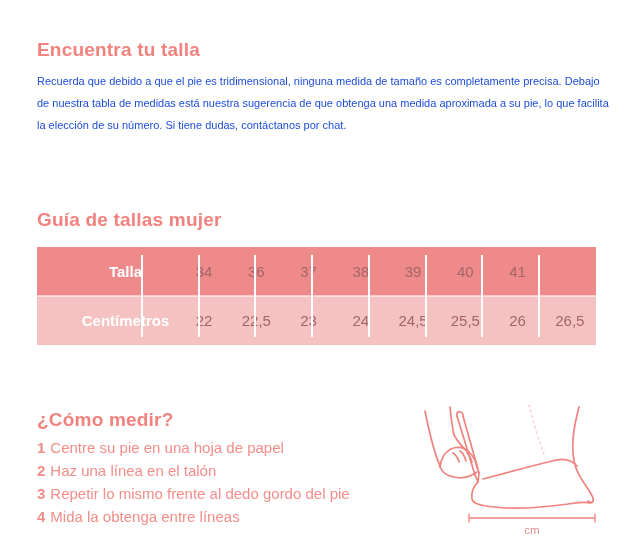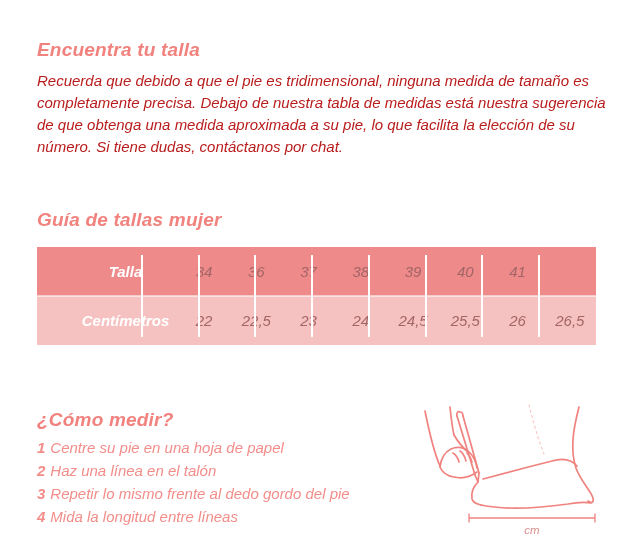--- a/index.html
+++ b/index.html
@@ -1,31 +1,31 @@
 <!DOCTYPE html>
 <html><head>
 <meta charset="utf-8">
 <style>
   * { margin:0; padding:0; box-sizing:border-box; }
   html,body { background:#ffffff; }
   body { font-family:"Liberation Sans","DejaVu Sans",sans-serif; }
 
-  .page { position:relative; width:643px; height:558px; background:#ffffff; overflow:hidden;font-style:italic; }
+  .page { position:relative; width:643px; height:558px; background:#ffffff; overflow:hidden; }
 
   .section-title {
     position:absolute; left:37px;
     font-size:19px; font-weight:700; color:#f1827e; letter-spacing:0.2px;
   }
   .intro-title   { top:39px; }
   .guide-title   { top:209px; }
   .measure-title { top:409px; }
 
   .intro-body {
     position:absolute; left:37px; top:70px; width:572px;
-    font-size:15px; line-height:22px; color:#b91c1c;
+    font-size:11px; line-height:22px; color:#1d4ed8;
   }
 
   
   .size-table {
     position:absolute; left:37px; top:247px; width:559px; height:98px;
   }
   .trow { display:grid; grid-template-columns:105px repeat(8,1fr); height:49px;padding-left:36px; }
   .trow.header { background:#ef8a8a; }
   .trow.data   { background:#f6c2c1; }
   .cell {
@@ -100,21 +100,21 @@
     <div class="step">
       <b>1</b><span>Centre su pie en una hoja de papel</span>
     </div>
     <div class="step">
       <b>2</b><span>Haz una línea en el talón</span>
     </div>
     <div class="step">
       <b>3</b><span>Repetir lo mismo frente al dedo gordo del pie</span>
     </div>
     <div class="step">
-      <b>4</b><span>Mida la longitud entre líneas</span>
+      <b>4</b><span>Mida la obtenga entre líneas</span>
     </div>
   </div>
 
   <div class="illustration">
     <svg viewBox="0 0 185 150" width="185" height="150" xmlns="http://www.w3.org/2000/svg">
       <g fill="none" stroke="#f0837f" stroke-width="1.7" stroke-linecap="round" stroke-linejoin="round">
 
         <path d="M5,21 C9,41 13,60 20,76"></path>
         <path d="M30,17 C31,27 32,36 34,45"></path>
 

